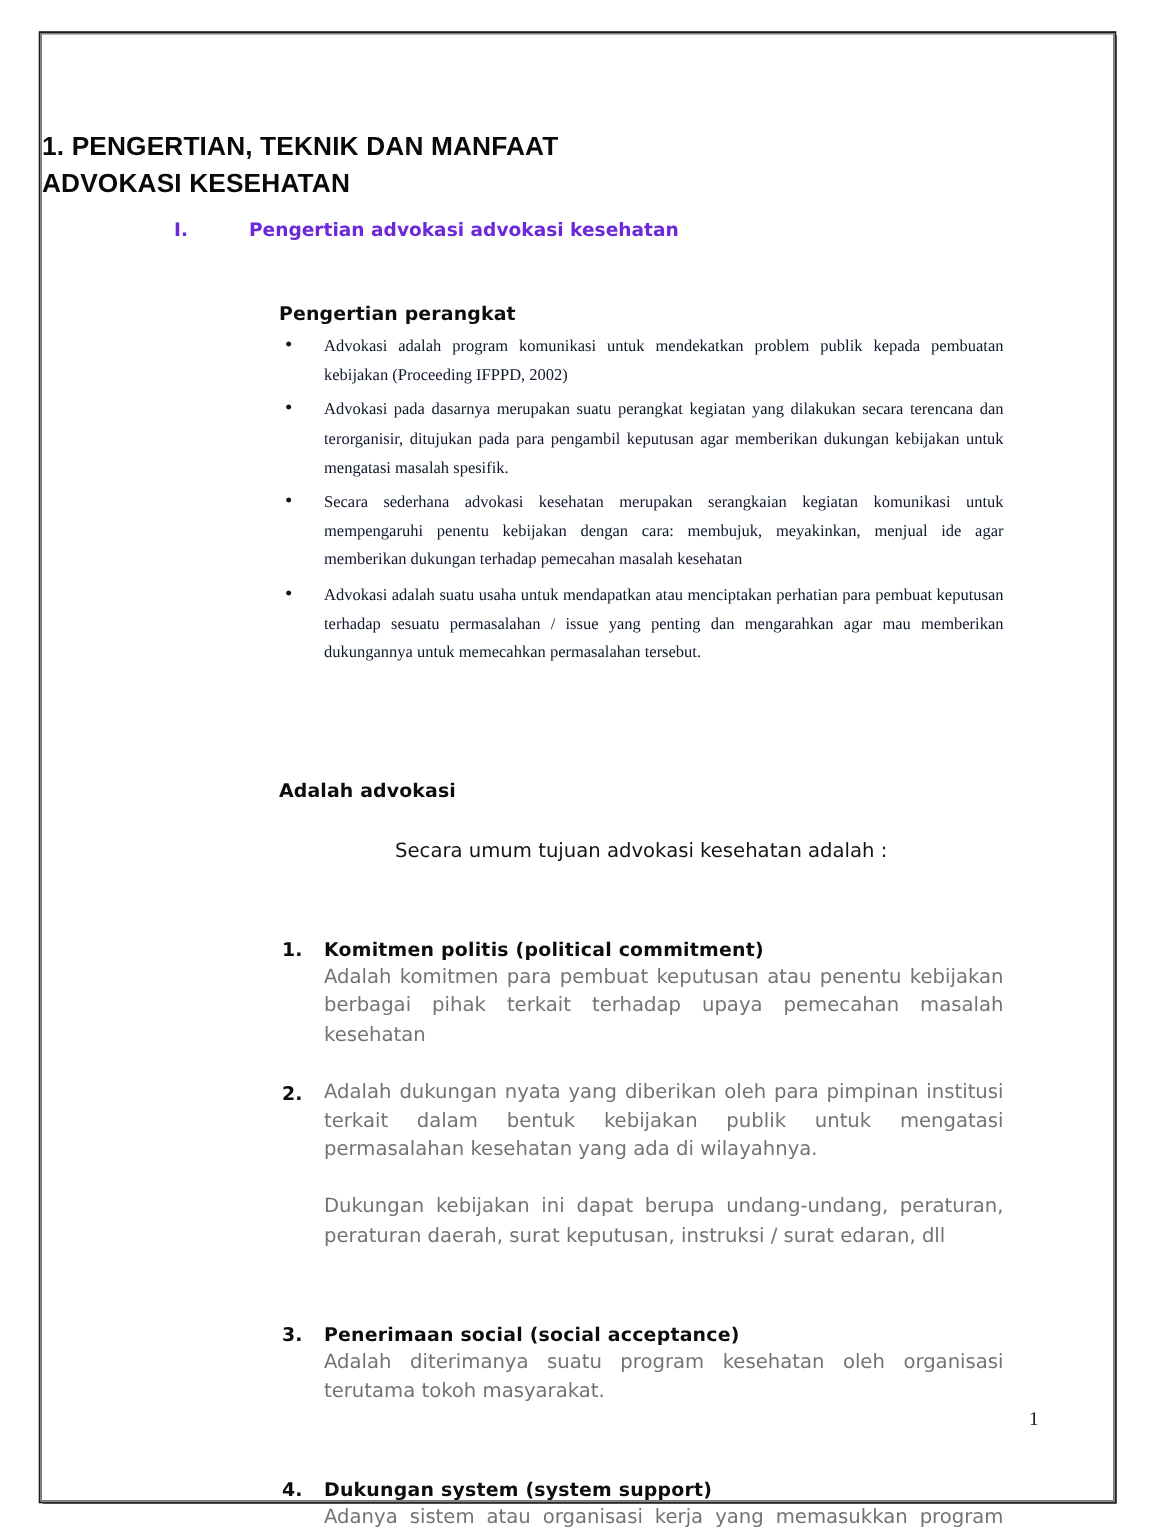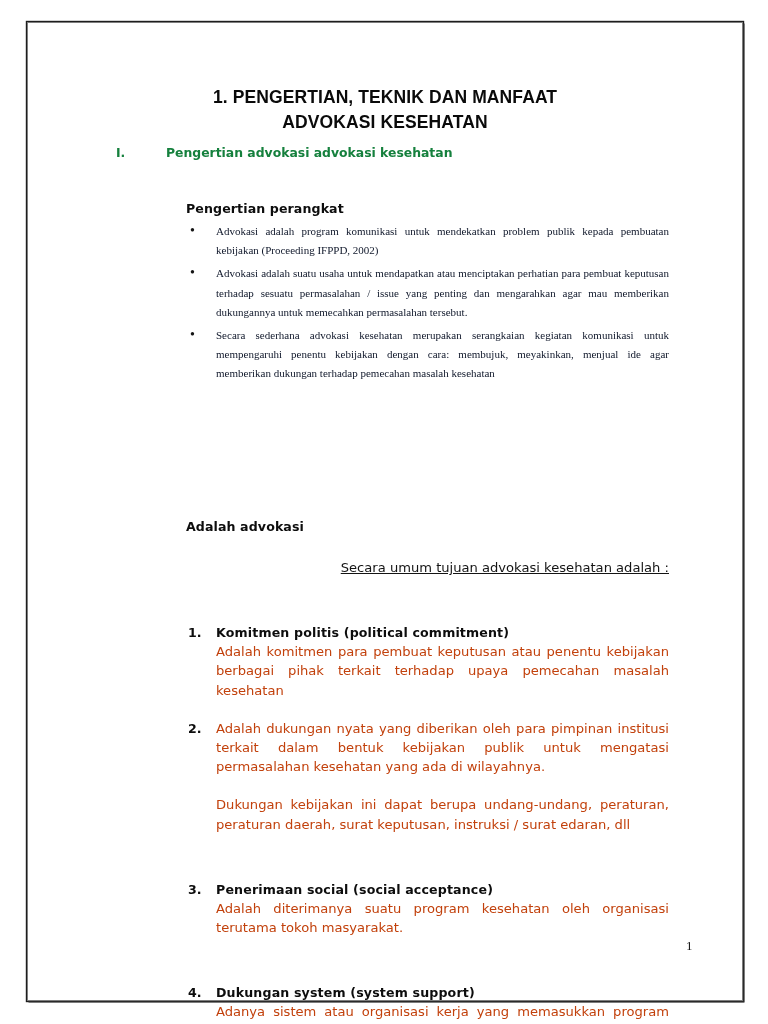--- a/index.html
+++ b/index.html
@@ -37,39 +37,39 @@
     height: 100%;
     box-sizing: border-box;
   }
 
   
   .doc-title {
     position: absolute;
     left: 0;
     right: 0;
     top: 62px;
-    text-align: center;
+    text-align: left;
     font-family: "Liberation Sans", sans-serif;
     font-weight: bold;
     font-size: 17.5px;
     line-height: 25px;
     color: #0a0a0a;
     letter-spacing: 0.1px;
   }
   .doc-title .tline2 { display: block; }
 
   .roman-row {
     position: absolute;
     left: 88px;
     top: 122px;
     width: 600px;
     font-family: "DejaVu Sans", sans-serif;
     font-weight: bold;
     font-size: 12.4px;
-    color: #15803d;
+    color: #6d28d9;
   }
   .roman-marker {
     display: inline-block;
     width: 50px;
   }
 
   .block {
     position: absolute;
     left: 158px;
     width: 483px;
@@ -110,21 +110,21 @@
     color: #141414;
   }
 
   .para {
     font-family: "DejaVu Sans", sans-serif;
     font-size: 13.1px;
     line-height: 19.2px;
     color: #141414;
     text-align: justify;
   }
-  .para.nojust { text-align: right; text-decoration: underline; }
+  .para.nojust { text-align: center; }
 
   ol.numbered {
     list-style: none;
     margin: 0;
     padding: 0;
   }
   ol.numbered > li {
     position: relative;
     padding-left: 30px;
   }
@@ -142,21 +142,21 @@
     font-weight: bold;
     font-size: 12.6px;
     color: #0d0d0d;
     letter-spacing: 0.15px;
     margin-top: 46px;
   }
   .item-body {
     font-family: "DejaVu Sans", sans-serif;
     font-size: 13.1px;
     line-height: 19.2px;
-    color: #c2410c;
+    color: #737373;
     text-align: justify;
   }
 
   .gap-para { height: 19px; }
 
   .page-number {
     position: absolute;
     left: 658px;
     top: 915px;
     font-family: "Liberation Serif", serif;
@@ -176,22 +176,23 @@
     </div>
 
     <div class="roman-row">
       <span class="roman-marker">I.</span><span>Pengertian advokasi advokasi kesehatan</span>
     </div>
 
     <div class="block" style="top:176px;">
       <div class="sub-head">Pengertian perangkat</div>
       <ul class="bullets">
         <li>Advokasi adalah program komunikasi untuk mendekatkan problem publik kepada pembuatan kebijakan (Proceeding IFPPD, 2002)</li>
+        <li>Advokasi pada dasarnya merupakan suatu perangkat kegiatan yang dilakukan secara terencana dan terorganisir, ditujukan pada para pengambil keputusan agar memberikan dukungan kebijakan untuk mengatasi masalah spesifik.</li>
+        <li>Secara sederhana advokasi kesehatan merupakan serangkaian kegiatan komunikasi untuk mempengaruhi penentu kebijakan dengan cara: membujuk, meyakinkan, menjual ide agar memberikan dukungan terhadap pemecahan masalah kesehatan</li>
         <li>Advokasi adalah suatu usaha untuk mendapatkan atau menciptakan perhatian para pembuat keputusan terhadap sesuatu permasalahan / issue yang penting dan mengarahkan agar  mau memberikan dukungannya untuk memecahkan permasalahan tersebut.</li>
-        <li>Secara sederhana advokasi kesehatan merupakan serangkaian kegiatan komunikasi untuk mempengaruhi penentu kebijakan dengan cara: membujuk, meyakinkan, menjual ide agar memberikan dukungan terhadap pemecahan masalah kesehatan</li>
       </ul>
     </div>
 
     <div class="block" style="top:494px;">
       <div class="sub-head">Adalah advokasi</div>
       <div class="para nojust" style="margin-top:22px;">Secara umum tujuan advokasi kesehatan adalah :</div>
 
       <ol class="numbered" style="margin-top:22px;">
 
         <li style="margin-top:0;">

